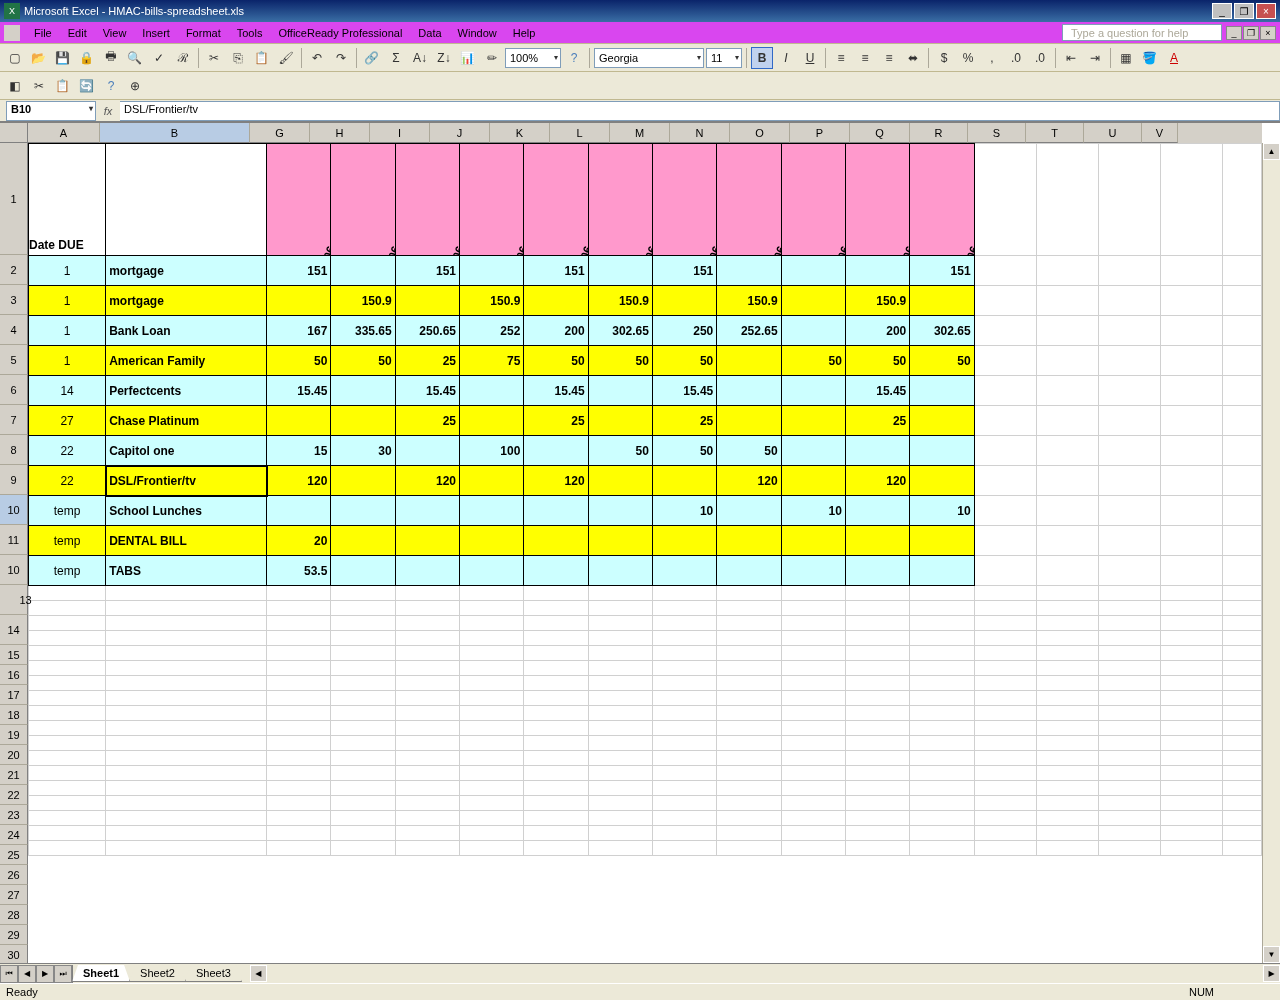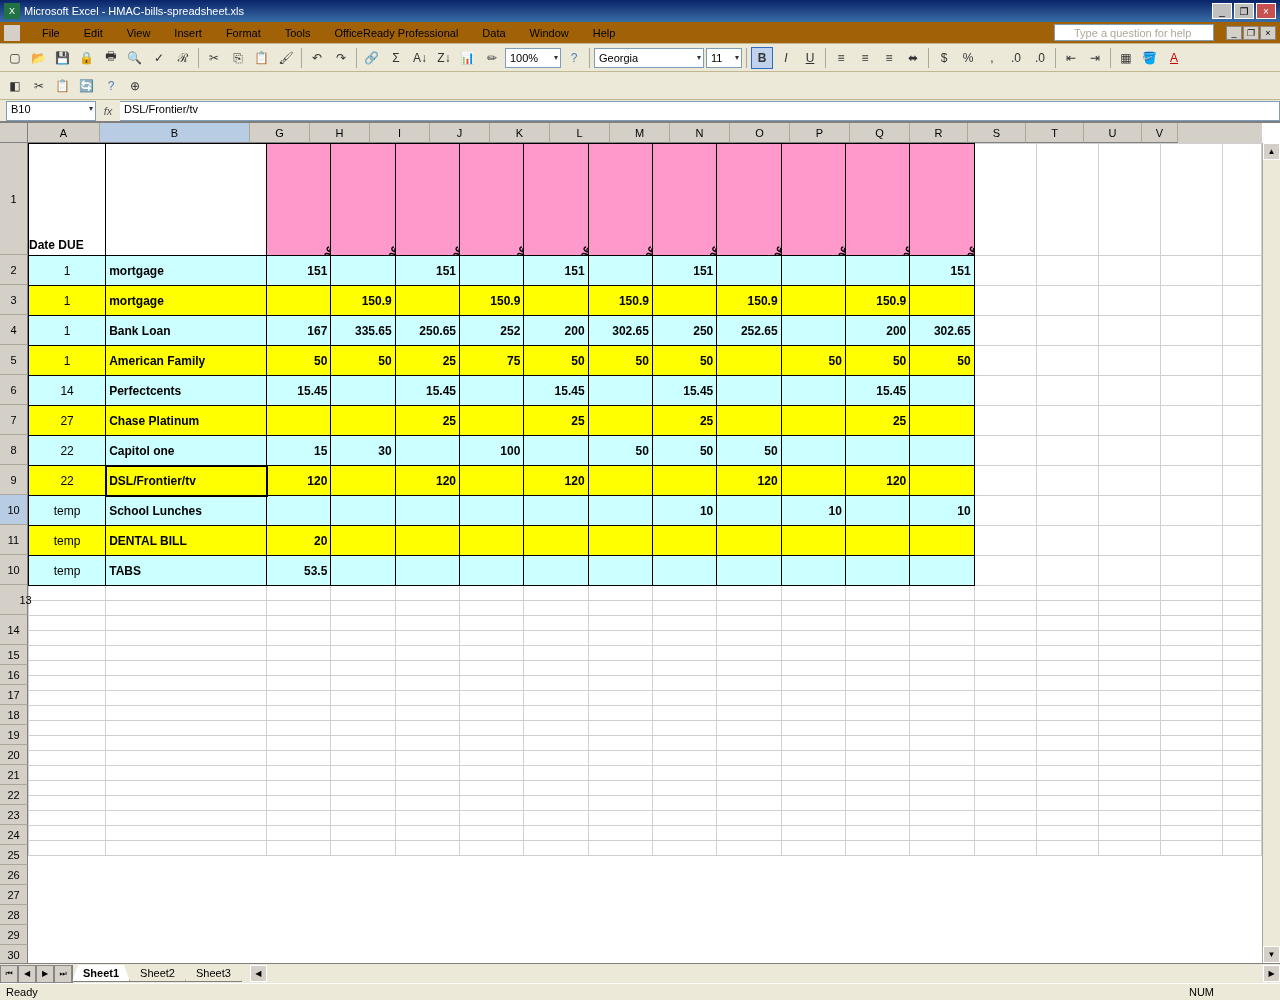--- a/index.html
+++ b/index.html
@@ -1,33 +1,33 @@
 <!DOCTYPE html>
 <html><head>
 <meta charset="utf-8">
 <style>
 * { box-sizing: border-box; margin: 0; padding: 0; }
 body { font-family: Tahoma, Arial, sans-serif; font-size: 11px; background: #ece9d8; overflow: hidden; width: 1280px; height: 1000px; }
 .titlebar { background: linear-gradient(to bottom, #0a246a, #3a6ea5); color: white; height: 22px; display: flex; align-items: center; padding: 0 4px; }
 .titlebar .icon { width: 16px; height: 16px; background: #217346; margin-right: 4px; display:flex;align-items:center;justify-content:center;font-size:9px;color:#fff;}
 .titlebar-btns { margin-left: auto; display: flex; gap: 2px; }
 .titlebar-btns div { width: 20px; height: 16px; background: #c0c0c0; border: 1px solid #fff; display:flex;align-items:center;justify-content:center;font-size:10px;color:#000;}
-.menubar { background: #a16207; height: 22px; display: flex; align-items: center; padding: 0 4px; border-bottom: 1px solid #c0b890; gap: 8px; }
+.menubar { background: #d946ef; height: 22px; display: flex; align-items: center; padding: 0 4px; border-bottom: 1px solid #c0b890; }
 .menubar .mico { width: 16px; height:16px; background:#d4d0c8; margin-right:6px;}
 .menubar span { padding: 2px 8px; cursor: default; }
-.question-box { margin-left:auto; width:160px; height:17px; border:1px solid #7f9db9; background:#fff; color:#aca899; padding:1px 19px; font-size:11px; display:flex;align-items:center;}
+.question-box { margin-left:auto; width:160px; height:17px; border:1px solid #7f9db9; background:#fff; color:#aca899; padding:1px 8px; font-size:11px; display:flex;align-items:center;}
 .win-inner-btns { display:flex; gap:1px; margin-left:4px;}
 .win-inner-btns div{ width:16px;height:14px;background:#d4d0c8;border:1px solid #888;font-size:9px;display:flex;align-items:center;justify-content:center;}
 .toolbar { background: #ece9d8; height: 28px; display: flex; align-items: center; padding: 2px 4px; border-bottom: 1px solid #c0b890; gap:2px;}
 .tbtn { width: 22px; height: 22px; display:flex;align-items:center;justify-content:center; border:1px solid transparent; font-size:12px; color:#333;}
 .tsep { width:1px; height:20px; background:#aca899; margin:0 2px;}
 .zoom-box,.font-box,.size-box { height:20px; border:1px solid #7f9db9; background:#fff; display:flex;align-items:center; padding:0 14px 0 4px; position:relative;}
 .zoom-box::after,.font-box::after,.size-box::after{content:"▾";position:absolute;right:2px;font-size:8px;color:#333;}
 .formula-row { background:#ece9d8; height:22px; display:flex; align-items:center; border-bottom:1px solid #808080;}
-.namebox { width:90px; height:20px; border:1px solid #7f9db9; background:#fff; margin-left:6px; padding:1px 14px 1px 4px; position:relative; font-weight:normal;}
+.namebox { width:90px; height:20px; border:1px solid #7f9db9; background:#fff; margin-left:6px; padding:1px 14px 1px 4px; position:relative; font-weight:bold;}
 .namebox::after{content:"▾";position:absolute;right:2px;top:2px;font-size:8px;color:#333;}
 .fx-label { width:24px; text-align:center; font-style:italic; color:#555;}
 .formula-input { flex:1; height:20px; border:1px solid #7f9db9; border-left:none; background:#fff; padding:1px 4px;}
 .grid-wrap { position:relative; height: calc(1000px - 22px - 22px - 28px - 28px - 22px - 20px - 17px); background:#fff; overflow:hidden; border-top:1px solid #808080;}
 .corner { position:absolute; top:0; left:0; width:28px; height:20px; background:#d4d0c8; border-right:1px solid #808080; border-bottom:1px solid #808080; z-index:5;}
 .col-headers { position:absolute; top:0; left:28px; right:18px; height:20px; display:flex; background:#d4d0c8; z-index:4;}
 .col-headers div { border-right:1px solid #aca899; border-bottom:1px solid #808080; display:flex;align-items:center;justify-content:center; background:#d4d0c8; font-size:11px;}
 .row-headers { position:absolute; top:20px; left:0; width:28px; background:#d4d0c8; z-index:4;}
 .row-headers div { height:20px; border-bottom:1px solid #aca899; border-right:1px solid #808080; display:flex;align-items:center;justify-content:center; background:#d4d0c8; font-size:11px;}
 .row-headers div.rh-tall { height:112px; }

